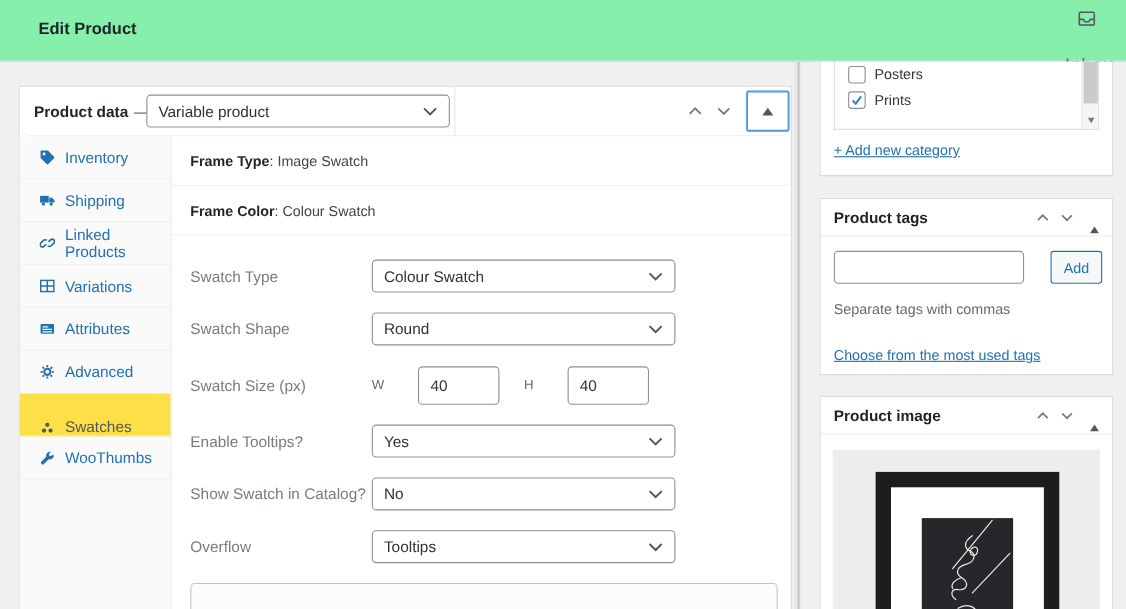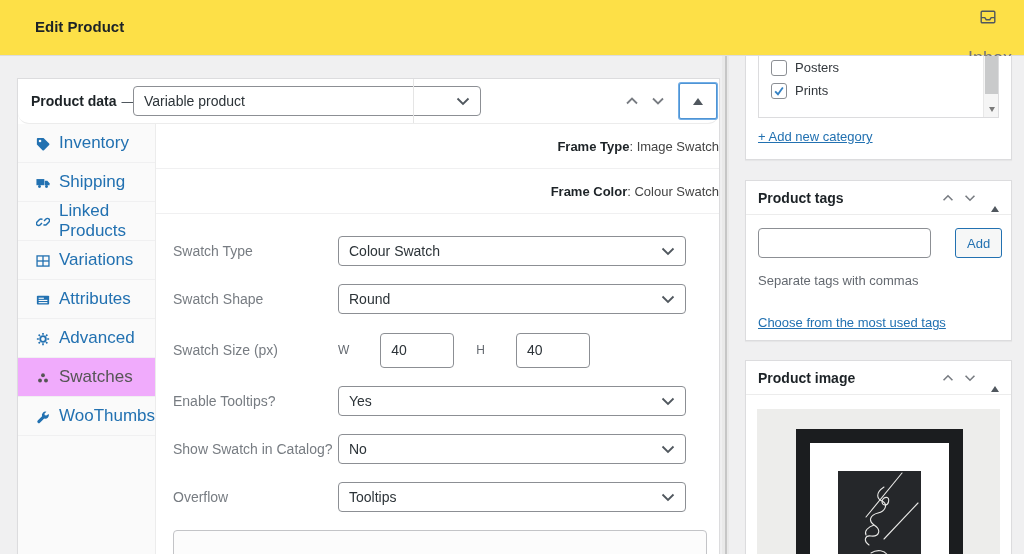--- a/index.html
+++ b/index.html
@@ -1,20 +1,20 @@
 <!DOCTYPE html>
 <html><head>
 <meta charset="utf-8">
 <style>
   * { margin:0; padding:0; box-sizing:border-box; }
   html,body { width:1024px; height:554px; overflow:hidden; }
   body { font-family:"Liberation Sans", sans-serif; background:#f0f0f1; color:#1d2327; }
 
   
-  .topbar { position:relative; height:56px; background:#fde047; border-bottom:1px solid #dcdcde; }
+  .topbar { position:relative; height:56px; background:#86efac; border-bottom:1px solid #dcdcde; }
   .topbar-title { position:absolute; left:35px; top:18px; font-size:15px; font-weight:bold; color:#1d2327; }
   .inbox-wrap { position:absolute; right:16px; top:8px; width:40px; text-align:center; cursor:pointer; }
   .inbox-wrap .lbl { display:block; margin-top:18px; font-size:18px; color:#757575; }
 
   
   .page { position:relative; height:498px; overflow:hidden; }
   .col-divider { position:absolute; left:722px; top:0; width:7px; height:100%; background:#e9e9e9; }
   .col-divider::after { content:""; position:absolute; left:3px; top:0; width:2px; height:100%; background:#c6c6c6; }
 
   
@@ -27,33 +27,33 @@
   .pd-type-select { position:absolute; left:115px; top:7px; width:197px; }
   .pd-header-divider { position:absolute; left:395px; top:0; width:1px; height:44px; background:#e5e5e5; }
   .pd-controls { position:absolute; right:2px; top:0; height:100%; display:flex; align-items:center; }
   .order-btn { width:26px; height:26px; display:flex; align-items:center; justify-content:center; cursor:pointer; }
   .toggle-btn { width:38px; height:36px; margin-left:8px; background:#fff; border:1px solid #4f94d4; box-shadow:0 0 0 1px #72aee6; border-radius:2px; display:flex; align-items:center; justify-content:center; cursor:pointer; }
   .tri-up { width:0; height:0; border-left:5px solid transparent; border-right:5px solid transparent; border-bottom:7px solid #50575e; }
   .tri-up.small { border-left-width:4px; border-right-width:4px; border-bottom-width:6px; }
 
   .pd-body { display:flex; height:474px; }
   .tabs { list-style:none; width:138px; background:#fafafa; border-right:1px solid #ececec; }
-  .tab { height:39px; display:flex; align-items:center; padding-left:18px; border-bottom:1px solid #f0f0f1; font-size:17px; color:#2271b1; cursor:pointer; }
+  .tab { height:39px; display:flex; align-items:center; padding-left:18px; border-bottom:1px solid #f0f0f1; font-size:14px; color:#2271b1; cursor:pointer; }
   .tab .ticon { width:14px; height:14px; margin-right:9px; flex:0 0 auto; }
-  .tab.active { background:#f0abfc; color:#555; }
+  .tab.active { background:#fde047; color:#555;align-items:flex-end; }
 
   .pd-content { flex:1; }
-  .summary-row { height:45px; line-height:45px; padding-left:17px; border-bottom:1px solid #f0f0f1; font-size:13px; color:#444;text-align:right; }
+  .summary-row { height:45px; line-height:45px; padding-left:17px; border-bottom:1px solid #f0f0f1; font-size:13px; color:#444; }
   .summary-row b { color:#1d2327; }
 
   .form-area { padding:22px 0 0 17px; }
   .form-row { display:flex; align-items:center; margin-bottom:18px; min-height:30px; }
   .form-label { width:165px; font-size:14px; color:#777c82; flex:0 0 auto; }
 
-  .wc-select { width:348px; height:30px; background:#fff; border:1px solid #8c8f94; border-radius:4px; display:flex; align-items:center; justify-content:space-between; padding:0 10px 0 10px; font-size:14px; color:#2c3338; cursor:pointer; }
+  .wc-select { width:276px; height:30px; background:#fff; border:1px solid #8c8f94; border-radius:4px; display:flex; align-items:center; justify-content:space-between; padding:0 10px 0 10px; font-size:14px; color:#2c3338; cursor:pointer; }
 
   .size-group { display:flex; align-items:center; }
   .size-letter { font-size:12px; color:#646970; margin-right:7px; }
   .size-input { width:74px; height:35px; border:1px solid #8c8f94; border-radius:4px; padding:0 10px; font-size:14px; color:#2c3338; font-family:"Liberation Sans", sans-serif;margin-left:24px; }
   .size-gap { width:22px; }
 
   .bottom-box { margin:12px 0 0 0; width:534px; height:40px; background:#fcfcfc; border:1px solid #c3c4c7; border-radius:4px 4px 0 0; }
 
   
   .sidebar { position:absolute; left:745px; top:0; width:267px; }

